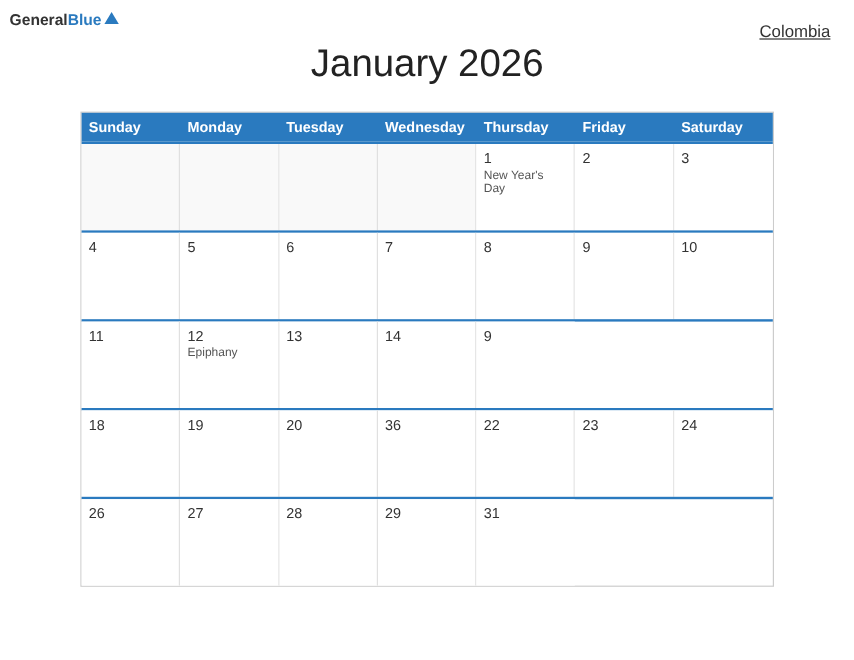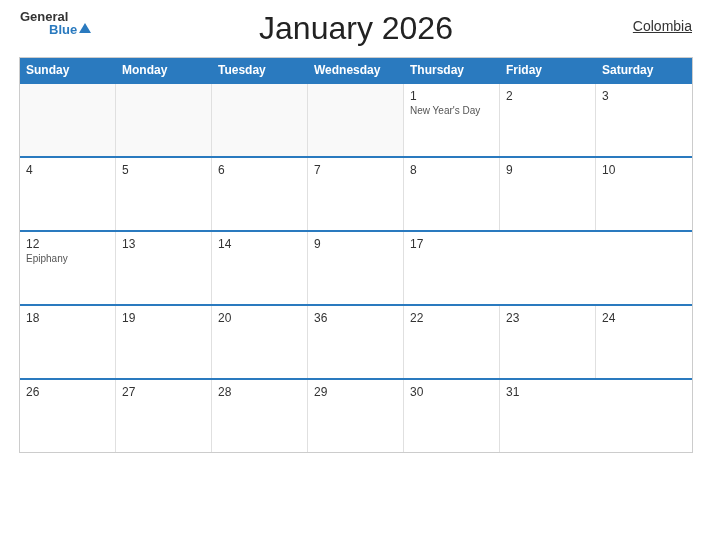--- a/index.html
+++ b/index.html
@@ -17,70 +17,71 @@
       width: 100%;
       display: flex;
       align-items: center;
       justify-content: center;
       padding: 10px 20px;
       position: relative;
     }
 
     .logo {
       position: absolute;
-      left: 20px;
+      left: 8px;
       top: 10px;
       display: flex;
-      flex-direction: column;
+      flex-direction: row;
       line-height: 1;
     }
 
     .logo-general {
       font-size: 13px;
       font-weight: bold;
       color: #333;
     }
 
     .logo-blue {
       font-size: 13px;
       font-weight: bold;
       color: #2a7abf;
       display: flex;
-      padding-left: 29px;
     }
 
     .logo-triangle {
       width: 0;
       height: 0;
       border-left: 6px solid transparent;
       border-right: 6px solid transparent;
       border-bottom: 10px solid #2a7abf;
       margin-left: 2px;
       margin-bottom: 1px;
     }
 
     .calendar-title {
       font-size: 32px;
       font-weight: normal;
       color: #222;
       text-align: left;
+      margin-top: 24px;
     }
 
     .country-label {
       position: absolute;
       right: 20px;
       top: 18px;
       font-size: 14px;
       color: #333;
       text-decoration: underline;
     }
 
     .calendar-container {
-      width: 674px;
+      width: 578px;
       border: 1px solid #ccc;
+      margin-top: 12px;
     }
 
     .calendar-header-row {
       display: grid;
       grid-template-columns: repeat(7, 1fr);
       background-color: #2a7abf;
     }
 
     .calendar-header-cell {
       color: #fff;
@@ -194,35 +195,35 @@
         </div>
         <div class="calendar-cell">
           <span class="day-number">9</span>
         </div>
         <div class="calendar-cell">
           <span class="day-number">10</span>
         </div>
       </div>
       <div class="calendar-week">
         <div class="calendar-cell">
+          <span class="day-number">11</span>
+        </div>
+        <div class="calendar-cell">
           <span class="day-number">12</span>
           <span class="holiday-name">Epiphany</span>
         </div>
         <div class="calendar-cell">
           <span class="day-number">13</span>
         </div>
         <div class="calendar-cell">
           <span class="day-number">14</span>
         </div>
         <div class="calendar-cell">
           <span class="day-number">9</span>
         </div>
-        <div class="calendar-cell">
-          <span class="day-number">17</span>
-        </div>
       </div>
       <div class="calendar-week">
         <div class="calendar-cell">
           <span class="day-number">18</span>
         </div>
         <div class="calendar-cell">
           <span class="day-number">19</span>
         </div>
         <div class="calendar-cell">
           <span class="day-number">20</span>
@@ -245,22 +246,19 @@
           <span class="day-number">26</span>
         </div>
         <div class="calendar-cell">
           <span class="day-number">27</span>
         </div>
         <div class="calendar-cell">
           <span class="day-number">28</span>
         </div>
         <div class="calendar-cell">
           <span class="day-number">29</span>
-        </div>
-        <div class="calendar-cell">
-          <span class="day-number">30</span>
         </div>
         <div class="calendar-cell">
           <span class="day-number">31</span>
         </div>
       </div>
     </div>
 </div>
 
 </body></html>

